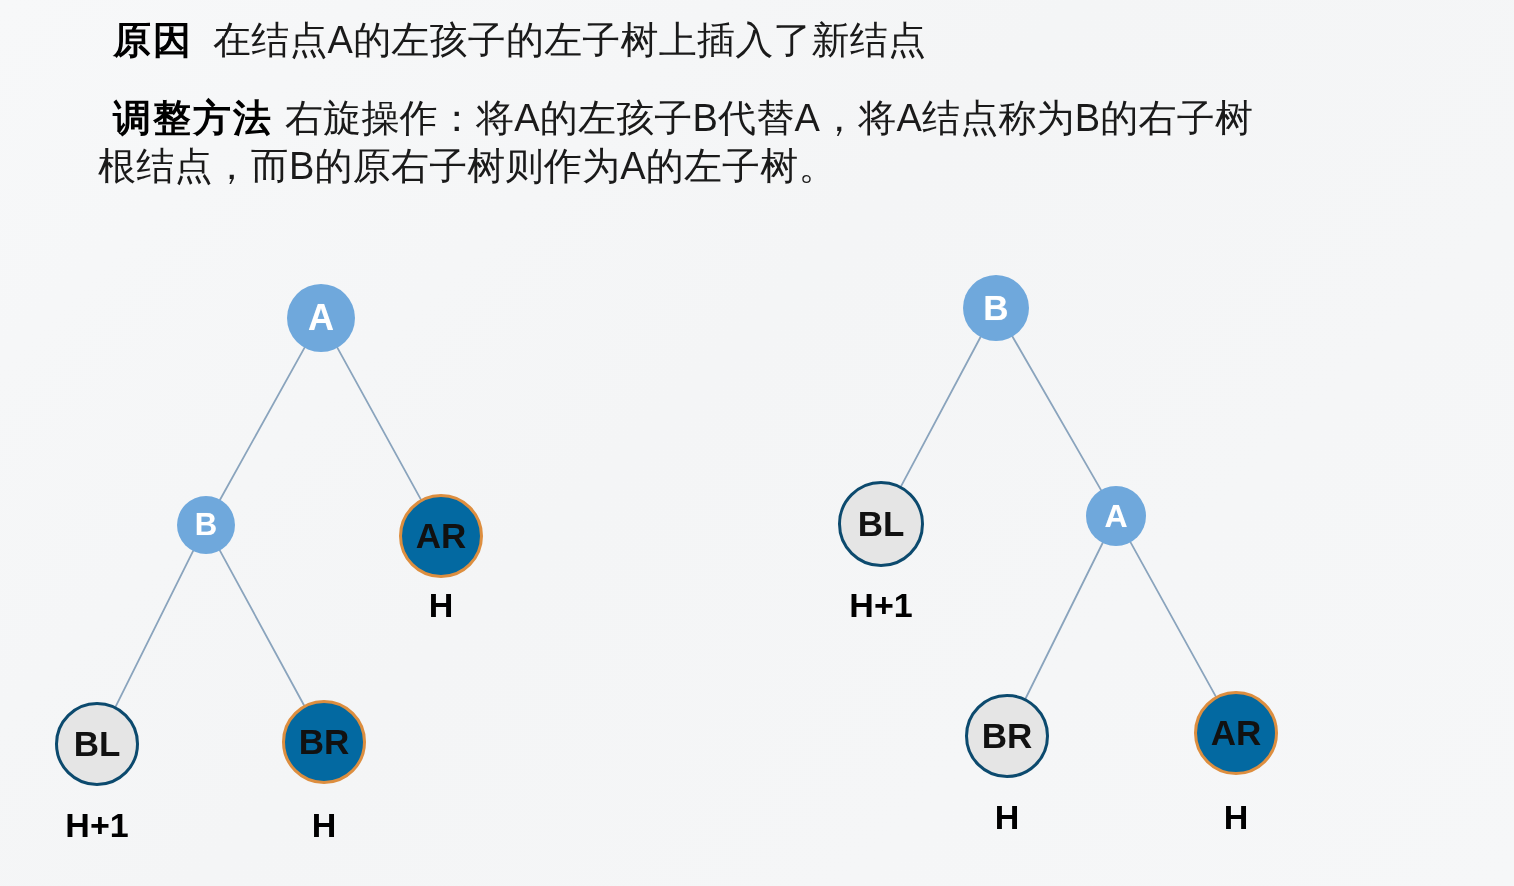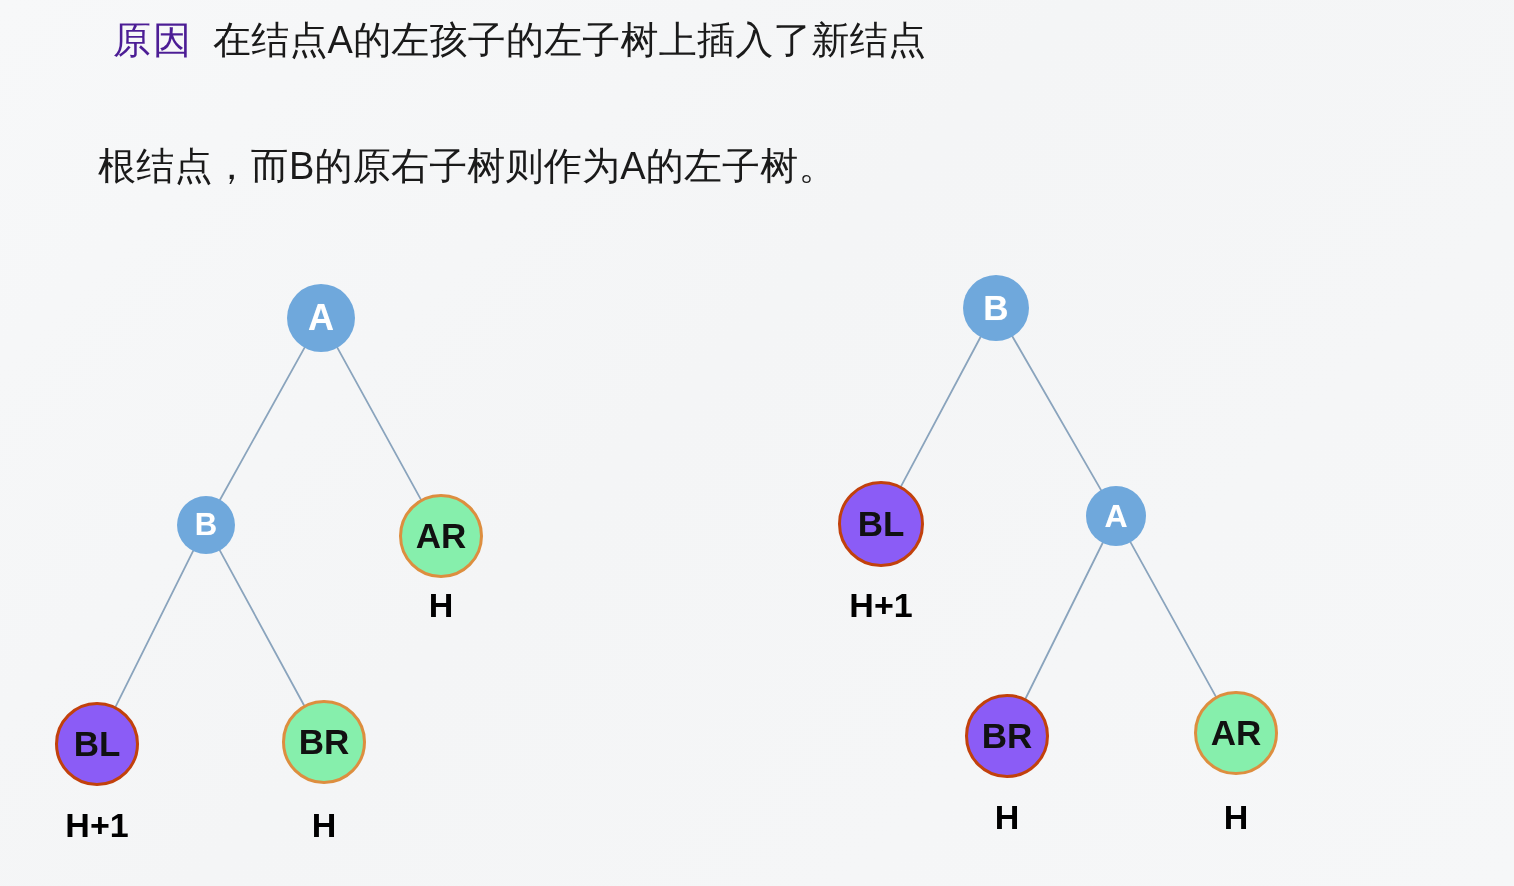--- a/index.html
+++ b/index.html
@@ -31,22 +31,22 @@
     color: #1a1a1a;
     font-size: 38px;
     line-height: 44px;
     letter-spacing: 0.2px;
   }
   .line-reason  { left: 113px; top: 18px; }
   .line-method  { left: 113px; top: 96px; }
   .line-method2 { left: 98px;  top: 144px; }
 
   .kw {
-    color: #4c1d95;
-    font-weight: normal;
+    color: #000000;
+    font-weight: bold;
     letter-spacing: 2px;
   }
   .kw-gap { display: inline-block; width: 20px; }
   .kw-gap-sm { display: inline-block; width: 12px; }
 
   
   #diagram {
     position: absolute;
     left: 0;
     top: 0;
@@ -70,26 +70,26 @@
     font-weight: bold;
     pointer-events: auto;
   }
   .node-filled {
     background: #6fa8dc;
     color: #ffffff;
     border: none;
     text-shadow: 0 0 1px rgba(255,255,255,0.35);
   }
   .node-outline-green {
-    background: #8b5cf6;
+    background: #e5e5e5;
     color: #111111;
-    border: 3px solid #c2410c;
+    border: 3px solid #0c4a6e;
   }
   .node-outline-orange {
-    background: #86efac;
+    background: #0369a1;
     color: #111111;
     border: 3px solid #dd8e3f;
   }
 
   .height-label {
     position: absolute;
     color: #000000;
     font-weight: bold;
     font-size: 34px;
     white-space: nowrap;
@@ -100,20 +100,23 @@
 </style>
 </head>
 <body>
 
 <div id="text-block">
 
   <div class="text-line line-reason">
     <span class="kw">原因</span><span class="kw-gap"></span><span>在结点A的左孩子的左子树上插入了新结点</span>
   </div>
 
+  <div class="text-line line-method">
+    <span class="kw">调整方法</span><span class="kw-gap-sm"></span><span>右旋操作：将A的左孩子B代替A，将A结点称为B的右子树</span>
+  </div>
 
   <div class="text-line line-method2">
     <span>根结点，而B的原右子树则作为A的左子树。</span>
   </div>
 
 </div>
 
 <div id="diagram">
   <svg id="edges" viewBox="0 0 1514 886" xmlns="http://www.w3.org/2000/svg">
       <line x1="304.97378327110516" y1="346.84719011201076" x2="219.5980020730017" y2="500.5235962685969" stroke="#8aa4bd" stroke-width="1.8" stroke-linecap="round"></line>

